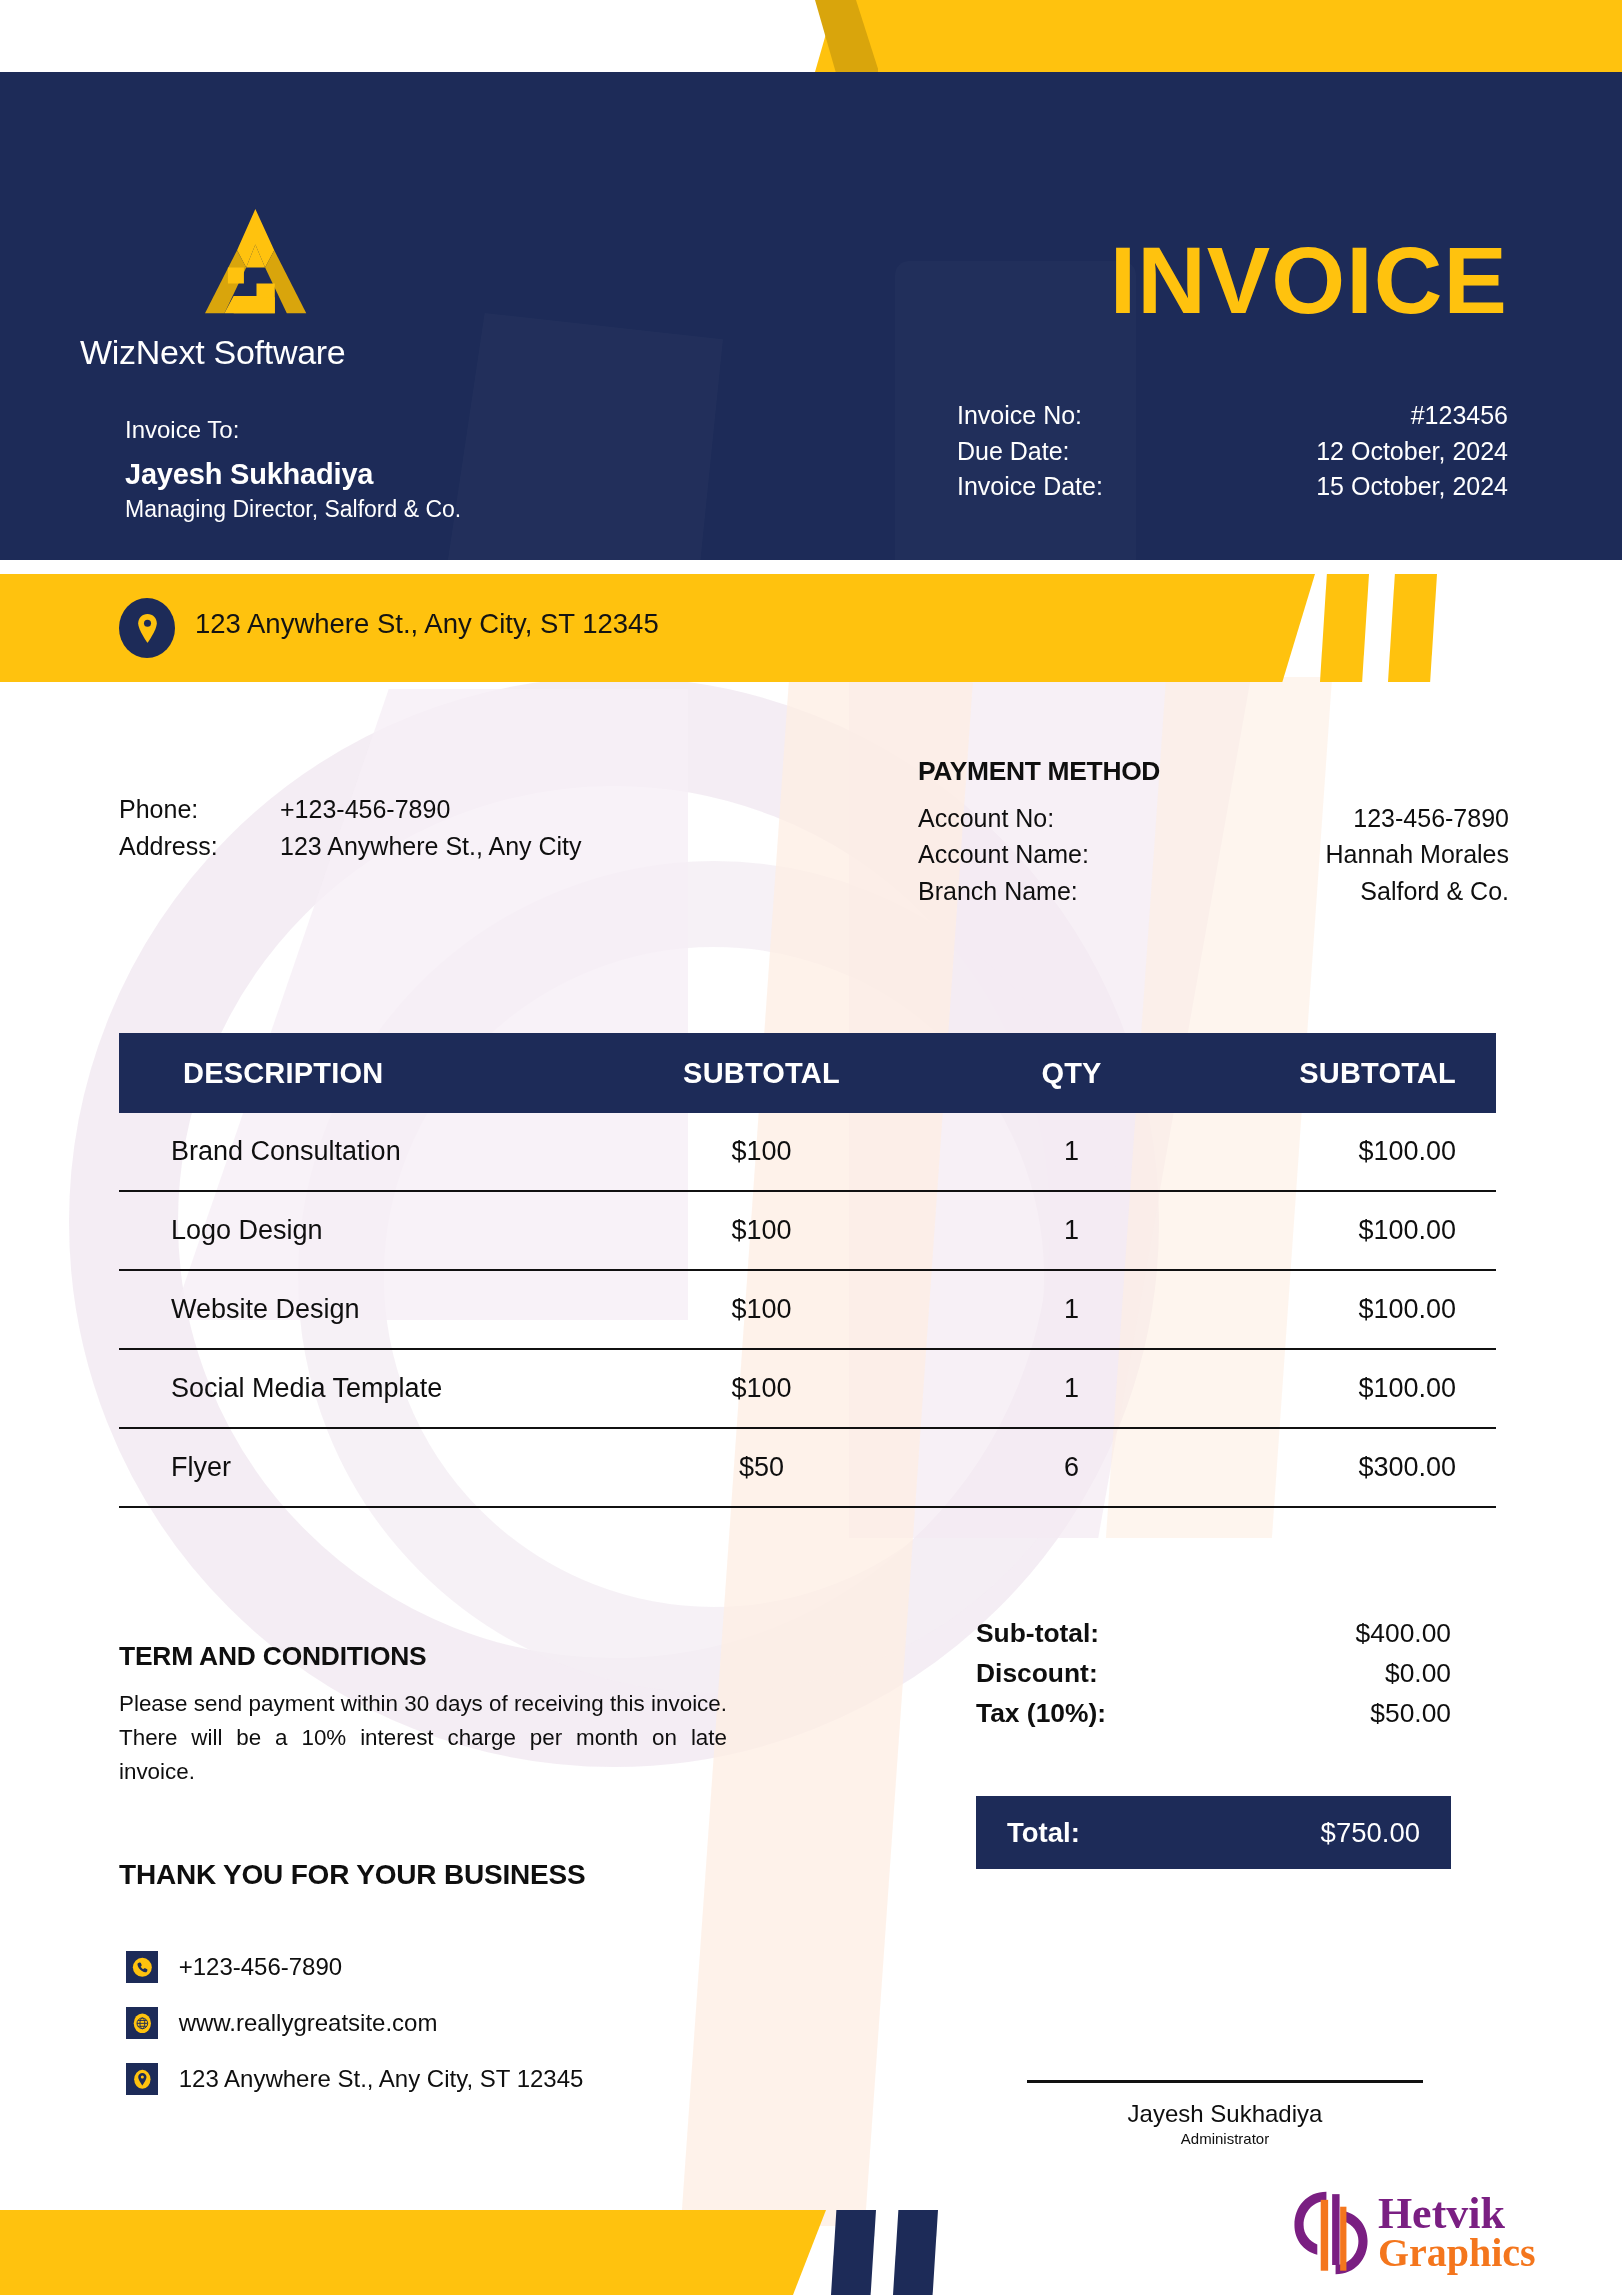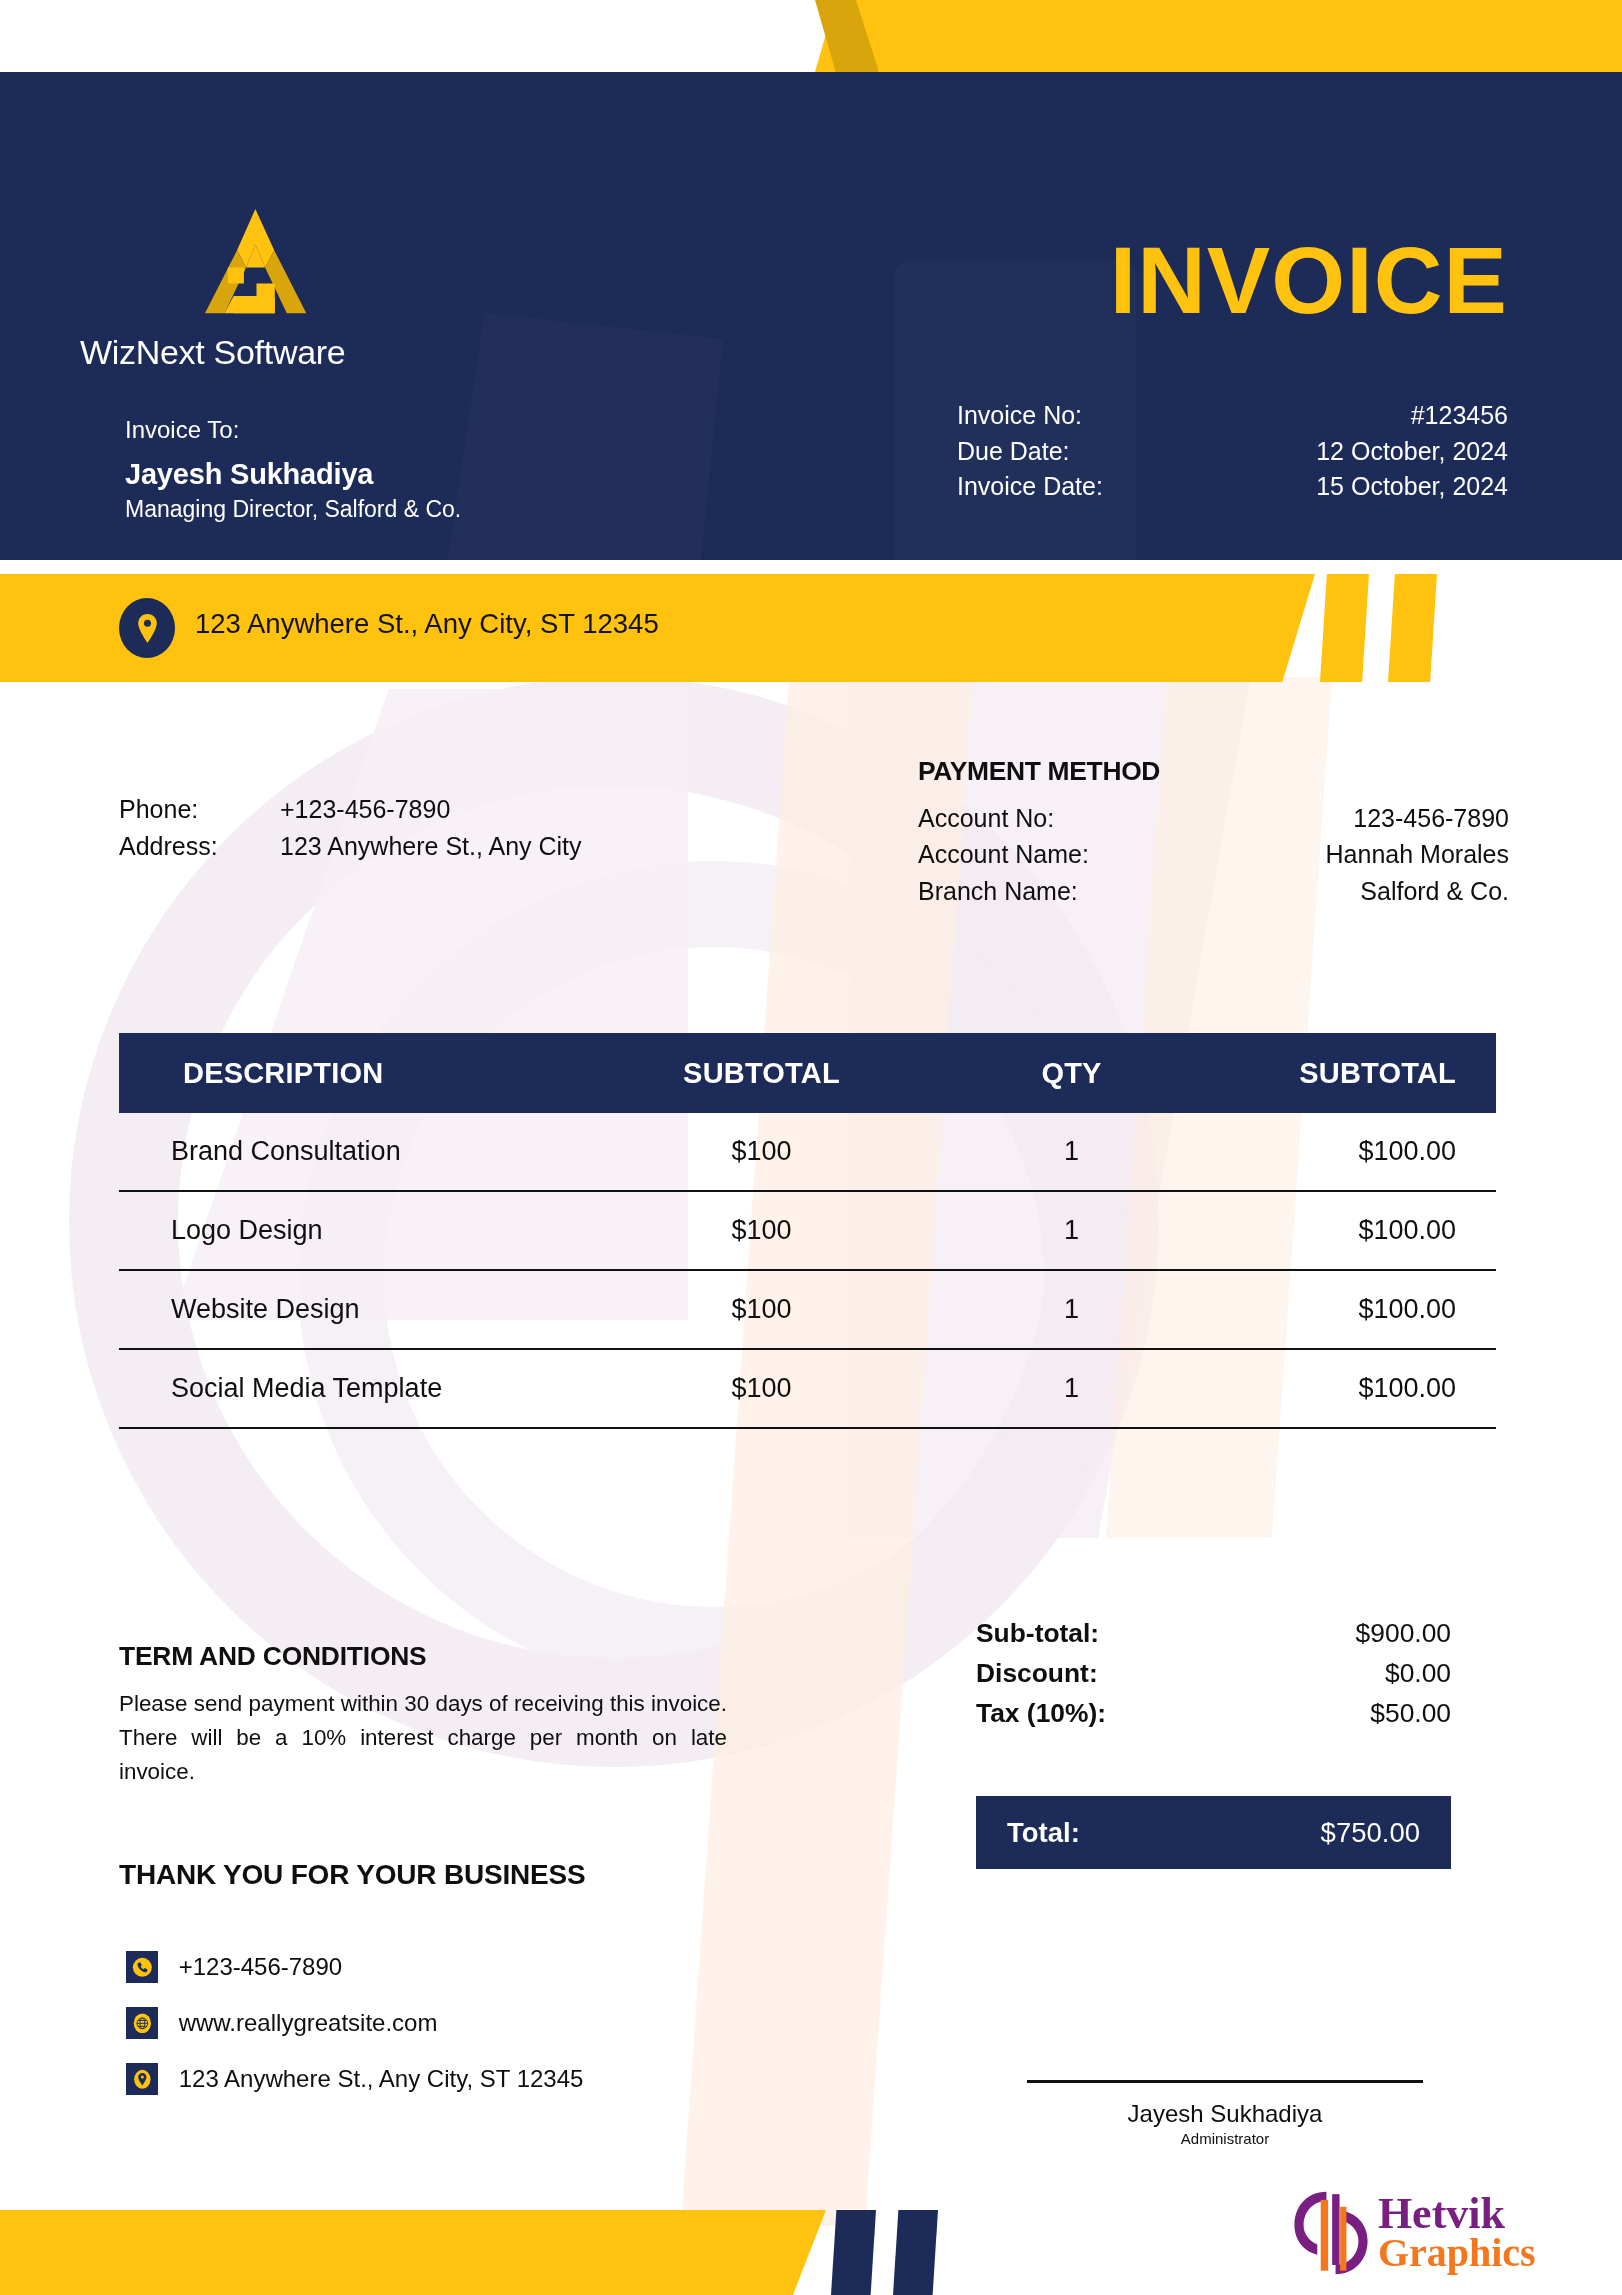--- a/index.html
+++ b/index.html
@@ -518,20 +518,26 @@
       <div class="c-desc">Website Design</div>
       <div class="c-price">$100</div>
       <div class="c-qty">1</div>
       <div class="c-sub">$100.00</div>
     </div>
     <div class="trow">
       <div class="c-desc">Social Media Template</div>
       <div class="c-price">$100</div>
       <div class="c-qty">1</div>
       <div class="c-sub">$100.00</div>
+    </div>
+    <div class="trow">
+      <div class="c-desc">Flyer</div>
+      <div class="c-price">$50</div>
+      <div class="c-qty">6</div>
+      <div class="c-sub">$300.00</div>
     </div>
   </div>
 
   <div class="terms">
     <h3>TERM AND CONDITIONS</h3>
     <p>Please send payment within 30 days of receiving this invoice. There will be a 10% interest charge per month on late invoice.</p>
   </div>
   <div class="thanks">THANK YOU FOR YOUR BUSINESS</div>
 
   <div class="contact-list">
@@ -567,21 +573,21 @@
           <circle cx="12" cy="9.3" r="1.8" fill="#ffc20e"></circle>
         </svg>
       </span>
       <span class="cl-text">123 Anywhere St., Any City, ST 12345</span>
     </div>
   </div>
 
   <div class="totals">
     <div class="line">
       <span class="k">Sub-total:</span>
-      <span class="v">$900.00</span>
+      <span class="v">$400.00</span>
     </div>
     <div class="line">
       <span class="k">Discount:</span>
       <span class="v">$0.00</span>
     </div>
     <div class="line">
       <span class="k">Tax (10%):</span>
       <span class="v">$50.00</span>
     </div>
   </div>

